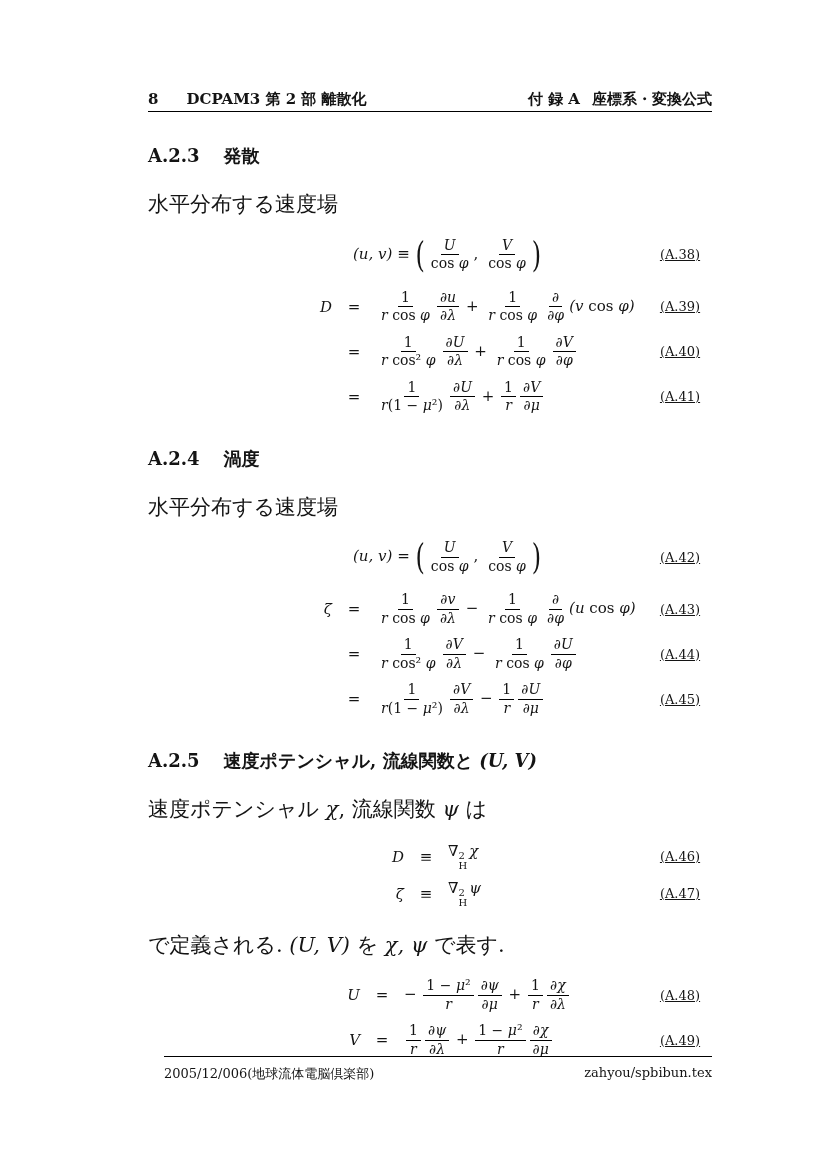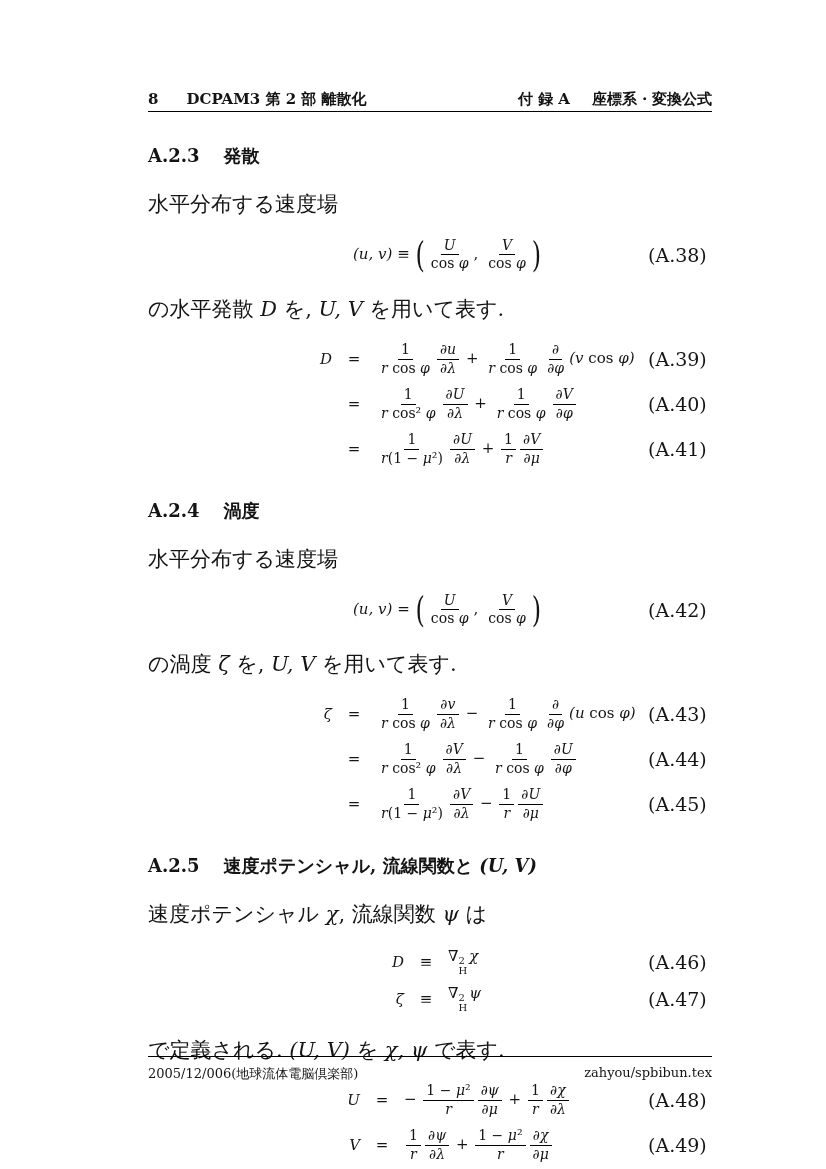--- a/index.html
+++ b/index.html
@@ -3,52 +3,52 @@
 <meta charset="utf-8">
 <style>
   html,body{margin:0;padding:0;background:#ffffff;}
   .page{position:relative;width:826px;height:1169px;background:#ffffff;color:#141414;
         font-family:"DejaVu Serif",serif;overflow:hidden;}
   .inner{position:absolute;left:148px;top:0;width:564px;}
 
   .hdr{margin-top:90px;display:flex;justify-content:space-between;align-items:baseline;
        border-bottom:1px solid #000;padding-bottom:2px;font-weight:bold;font-size:15px;text-align:center;}
   .hdr-num{margin-right:28px;}
-  .hdr-lbl{margin-right:22px;}
+  .hdr-lbl{margin-right:12px;}
 
   .sec{margin-top:32px;font-size:18px;font-weight:bold;}
   .sec-num{margin-right:24px;}
 
   .para{margin:20px 0 0;font-size:21px;line-height:1.55;}
 
   .mi{font-style:italic;}
   .mr{font-style:normal;}
 
   .eqblock{margin-top:16px;}
   .eqrow{display:grid;align-items:center;margin:9px 0;font-size:15px;}
   .eq-single .eqrow{grid-template-columns:205px 0px 1fr 64px;margin-top:12px;}
   .blk-a .eqrow{grid-template-columns:184px 44px 1fr 64px;}
   .blk-c .eqrow{grid-template-columns:256px 44px 1fr 64px;margin:7px 0;}
   .blk-d .eqrow{grid-template-columns:212px 44px 1fr 64px;}
   .cell-lhs{text-align:right;font-style:normal;}
   .cell-rel{text-align:center;}
   .cell-rhs{white-space:nowrap;}
-  .cell-tag{text-align:left;font-size:19px;}
+  .cell-tag{text-align:center;font-size:13px;text-decoration:underline;}
 
   .frac{display:inline-flex;flex-direction:column;align-items:center;vertical-align:middle;
         margin:0 2px;font-size:14px;line-height:1.25;}
   .frac .num{padding:0 3px;border-bottom:1px solid #000;}
   .frac .den{padding:0 3px;text-align:right;}
 
   .bigp{display:inline-block;font-size:24px;transform:scaleY(1.45);transform-origin:center;
         vertical-align:middle;margin:0 1px;}
   .supsub{display:inline-flex;flex-direction:column;align-items:flex-start;font-size:10px;
           line-height:1.05;vertical-align:-3px;margin:0 2px 0 0;}
 
-  .ftr{position:absolute;left:148px;right:114px;top:1056px;border-top:1px solid #000;
+  .ftr{position:absolute;left:164px;right:114px;top:1056px;border-top:1px solid #000;
        padding-top:8px;display:flex;justify-content:space-between;font-size:13px;}
 </style>
 </head>
 <body>
 
 <div class="page">
   <div class="inner">
 
     <div class="hdr">
       <div>
@@ -70,21 +70,20 @@
           <span class="cell-rhs"><span class="mi">(u, v)</span><span class="mr"> ≡ </span><span class="bigp">(</span><span class="frac">
               <span class="num"><span class="mi">U</span></span>
               <span class="den"><span class="mr">cos </span><span class="mi">φ</span></span>
             </span><span class="mr">, </span><span class="frac">
               <span class="num"><span class="mi">V</span></span>
               <span class="den"><span class="mr">cos </span><span class="mi">φ</span></span>
             </span><span class="bigp">)</span></span>
           <span class="cell-tag">(A.38)</span>
         </div>
       </div>
-    <p class="para"><span class="mr">の水平発散 </span><span class="mi">D</span><span class="mr"> を, </span><span class="mi">U, V</span><span class="mr"> を用いて表す.</span></p>
     <div class="eqblock blk-a">
         <div class="eqrow">
           <span class="cell-lhs"><span class="mi">D</span></span>
           <span class="cell-rel">=</span>
           <span class="cell-rhs"><span class="frac">
               <span class="num"><span class="mr">1</span></span>
               <span class="den"><span class="mi">r </span><span class="mr">cos </span><span class="mi">φ</span></span>
             </span><span class="frac">
               <span class="num"><span class="mi">∂u</span></span>
               <span class="den"><span class="mi">∂λ</span></span>
@@ -146,21 +145,20 @@
           <span class="cell-rhs"><span class="mi">(u, v)</span><span class="mr"> = </span><span class="bigp">(</span><span class="frac">
               <span class="num"><span class="mi">U</span></span>
               <span class="den"><span class="mr">cos </span><span class="mi">φ</span></span>
             </span><span class="mr">, </span><span class="frac">
               <span class="num"><span class="mi">V</span></span>
               <span class="den"><span class="mr">cos </span><span class="mi">φ</span></span>
             </span><span class="bigp">)</span></span>
           <span class="cell-tag">(A.42)</span>
         </div>
       </div>
-    <p class="para"><span class="mr">の渦度 </span><span class="mi">ζ</span><span class="mr"> を, </span><span class="mi">U, V</span><span class="mr"> を用いて表す.</span></p>
     <div class="eqblock blk-a">
         <div class="eqrow">
           <span class="cell-lhs"><span class="mi">ζ</span></span>
           <span class="cell-rel">=</span>
           <span class="cell-rhs"><span class="frac">
               <span class="num"><span class="mr">1</span></span>
               <span class="den"><span class="mi">r </span><span class="mr">cos </span><span class="mi">φ</span></span>
             </span><span class="frac">
               <span class="num"><span class="mi">∂v</span></span>
               <span class="den"><span class="mi">∂λ</span></span>

